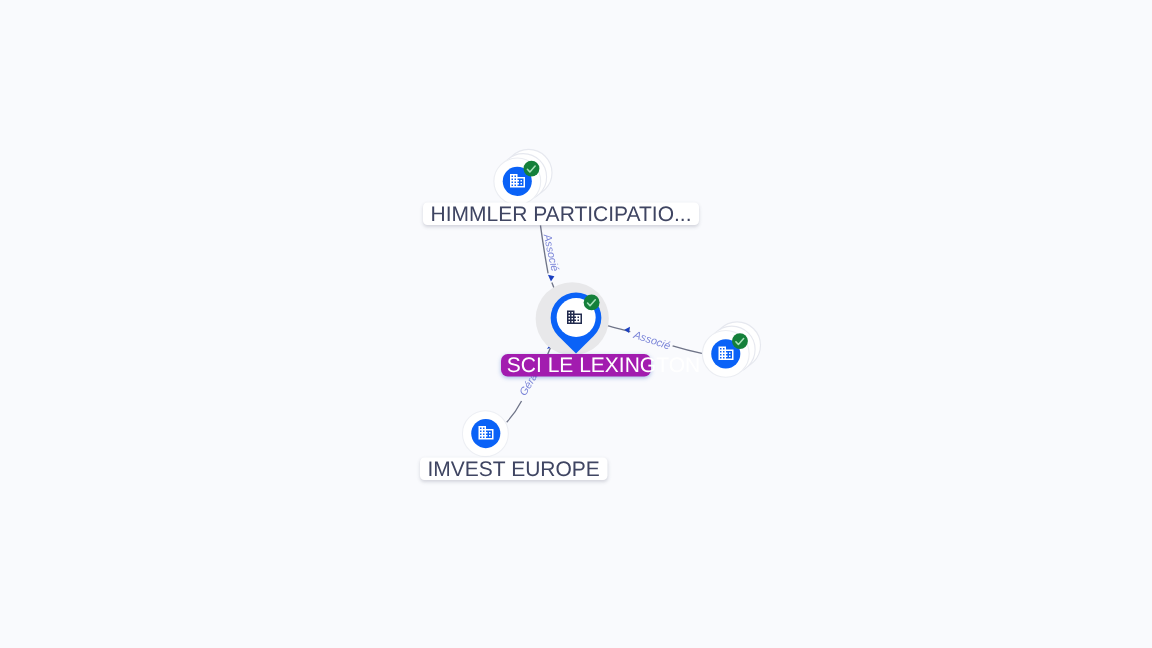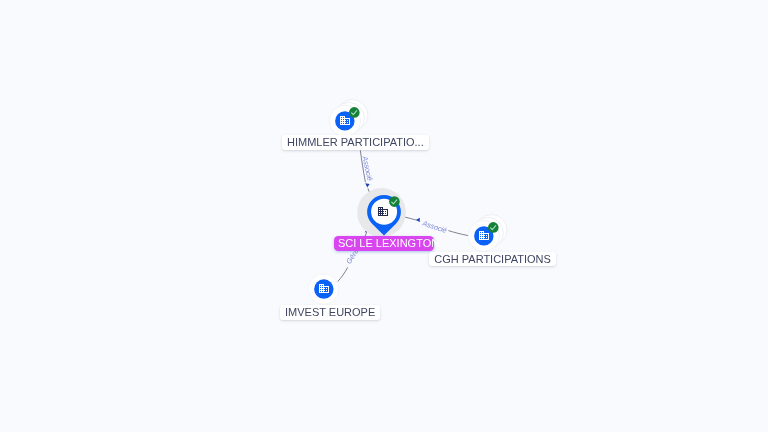--- a/index.html
+++ b/index.html
@@ -2,24 +2,24 @@
 <html><head>
 <meta charset="utf-8">
 <style>
   html,body{margin:0;padding:0;}
   body{width:768px;height:432px;overflow:hidden;background:#f9fafd;
        font-family:"Liberation Sans",sans-serif;-webkit-font-smoothing:antialiased;}
   #canvas{position:relative;width:768px;height:432px;background:#f9fafd;}
   svg.layer{position:absolute;left:0;top:0;width:768px;height:432px;overflow:visible;}
   .node{position:absolute;}
   .nlabel{position:absolute;background:#fff;border-radius:3px;
-          font-size:11px;color:#3f4562;
+          font-size:14px;color:#3f4562;
           padding:0 5px;white-space:nowrap;height:14.5px;line-height:15px;
           box-shadow:0 1px 2.5px rgba(60,64,90,.20);}
-  .nlabel.sel{background:#d946ef;color:#fff;border-radius:4.5px;padding:0 0 0 3.7px;width:95.8px;
+  .nlabel.sel{background:#a21caf;color:#fff;border-radius:4.5px;padding:0 0 0 3.7px;width:95.8px;
           box-shadow:0 1px 3px rgba(22,80,190,.35);}
 </style>
 </head>
 <body>
 
 <div id="canvas">
 
   <svg class="layer" viewBox="0 0 768 432">
     <defs>
       <marker id="ah" markerUnits="userSpaceOnUse" markerWidth="6" markerHeight="5" refX="4.4" refY="2.5" orient="auto">
@@ -113,16 +113,15 @@
     <text font-family="Liberation Sans, sans-serif" font-size="7.2" font-style="italic" fill="#7b85d8">
       <textPath href="#lp2" startOffset="20.5">Associé</textPath>
     </text>
     <text font-family="Liberation Sans, sans-serif" font-size="7.2" font-style="italic" fill="#7b85d8">
       <textPath href="#lp3" startOffset="22">Gérant</textPath>
     </text>
   </svg>
 
   <div class="nlabel" style="left:282px;top:135.2px;">HIMMLER PARTICIPATIO...</div>
   <div class="nlabel sel" style="left:334.2px;top:236.3px;">SCI LE LEXINGTON</div>
-  <div class="nlabel" style="left:429.3px;top:251.6px;">CGH PARTICIPATIONS</div>
   <div class="nlabel" style="left:280px;top:305.2px;">IMVEST EUROPE</div>
 
 </div>
 
 </body></html>

